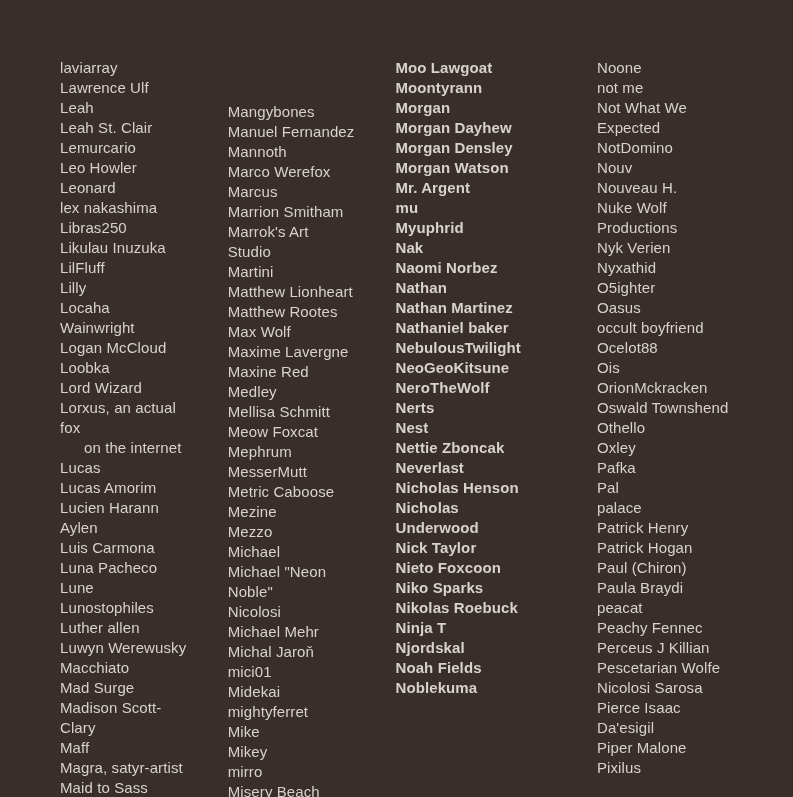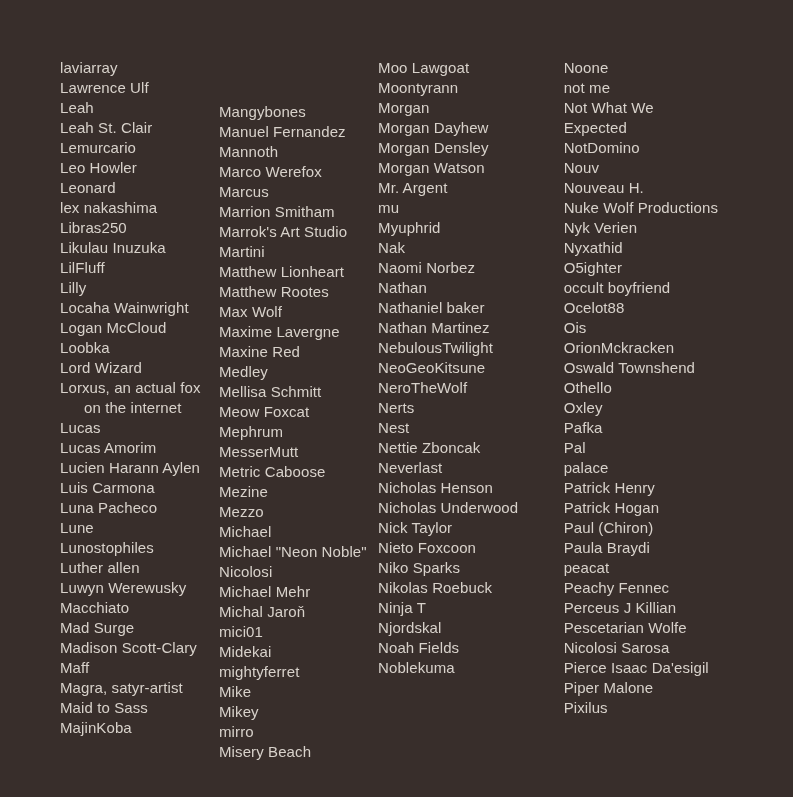--- a/index.html
+++ b/index.html
@@ -15,28 +15,29 @@
   }
   .credits-page {
     width: 793px;
     height: 797px;
     box-sizing: border-box;
     padding: 58px 60px 0 60px;
     display: flex;
     flex-direction: row;
     align-items: flex-start;
     justify-content: flex-start;
+    gap: 40px;
   }
   .credits-column {
     display: flex;
     flex-direction: column;
   }
   .col-1 { width: 169px; }
   .col-2 { width: 169px; margin-top: 44px; }
-  .col-3 { width: 159px; }
+  .col-3 { width: 159px; font-weight: bold; }
   .col-4 { width: 180px; margin-left: 36px; }
   .credit-name {
     color: #d8d2cb;
     font-size: 15px;
     line-height: 20px;
     white-space: pre-wrap;
     letter-spacing: 0.1px;
   }
   .credit-name.indent-cont {
     text-indent: 24px;
@@ -123,22 +124,22 @@
       <div class="credit-name">Morgan</div>
       <div class="credit-name">Morgan Dayhew</div>
       <div class="credit-name">Morgan Densley</div>
       <div class="credit-name">Morgan Watson</div>
       <div class="credit-name">Mr. Argent</div>
       <div class="credit-name">mu</div>
       <div class="credit-name">Myuphrid</div>
       <div class="credit-name">Nak</div>
       <div class="credit-name">Naomi Norbez</div>
       <div class="credit-name">Nathan</div>
+      <div class="credit-name">Nathan Martinez</div>
       <div class="credit-name">Nathaniel baker</div>
-      <div class="credit-name">Nathan Martinez</div>
       <div class="credit-name">NebulousTwilight</div>
       <div class="credit-name">NeoGeoKitsune</div>
       <div class="credit-name">NeroTheWolf</div>
       <div class="credit-name">Nerts</div>
       <div class="credit-name">Nest</div>
       <div class="credit-name">Nettie Zboncak</div>
       <div class="credit-name">Neverlast</div>
       <div class="credit-name">Nicholas Henson</div>
       <div class="credit-name">Nicholas Underwood</div>
       <div class="credit-name">Nick Taylor</div>
@@ -155,20 +156,21 @@
       <div class="credit-name">not me</div>
       <div class="credit-name">Not What We</div>
       <div class="credit-name">Expected</div>
       <div class="credit-name">NotDomino</div>
       <div class="credit-name">Nouv</div>
       <div class="credit-name">Nouveau H.</div>
       <div class="credit-name">Nuke Wolf Productions</div>
       <div class="credit-name">Nyk Verien</div>
       <div class="credit-name">Nyxathid</div>
       <div class="credit-name">O5ighter</div>
+      <div class="credit-name">Oasus</div>
       <div class="credit-name">occult boyfriend</div>
       <div class="credit-name">Ocelot88</div>
       <div class="credit-name">Ois</div>
       <div class="credit-name">OrionMckracken</div>
       <div class="credit-name">Oswald Townshend</div>
       <div class="credit-name">Othello</div>
       <div class="credit-name">Oxley</div>
       <div class="credit-name">Pafka</div>
       <div class="credit-name">Pal</div>
       <div class="credit-name">palace</div>

